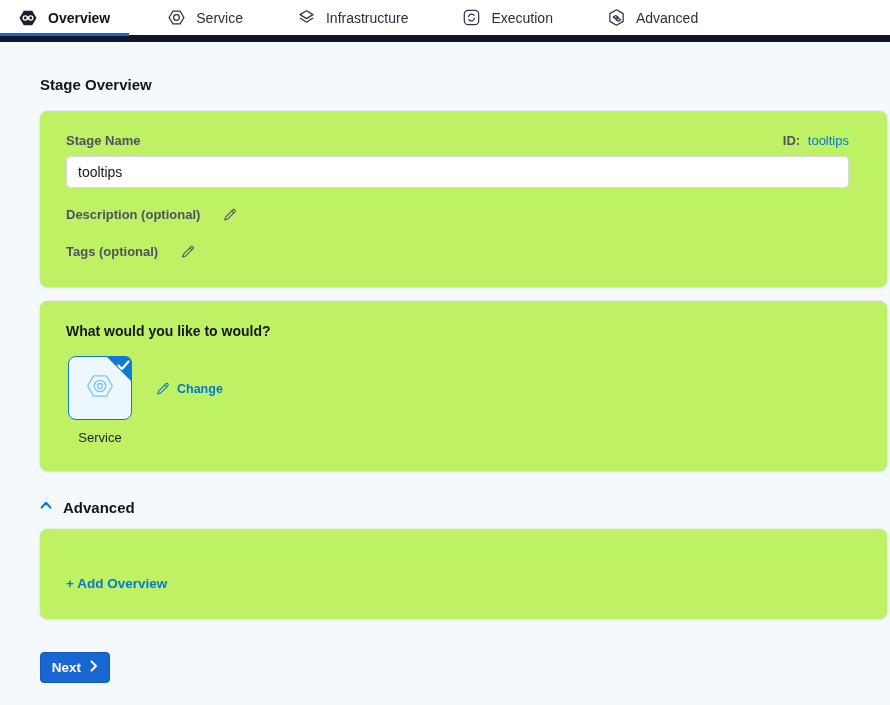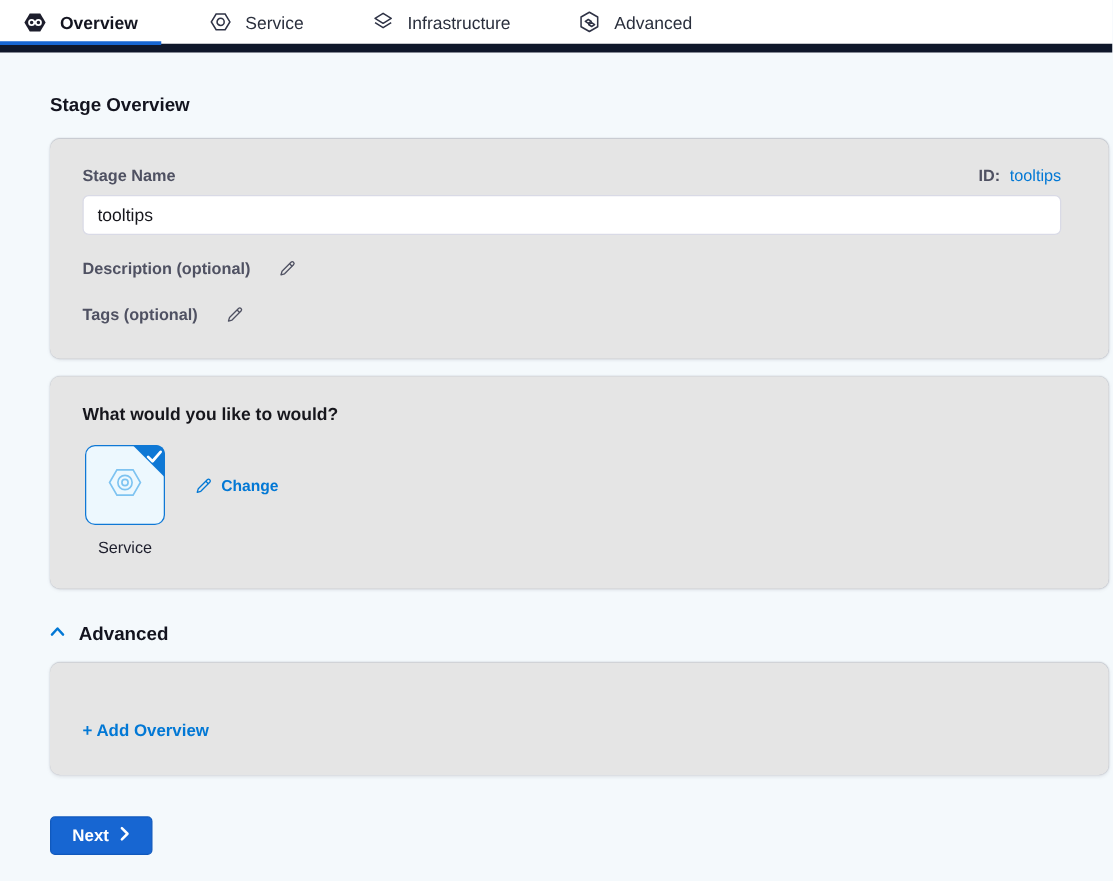--- a/index.html
+++ b/index.html
@@ -23,21 +23,21 @@
   .tab.active { font-weight:bold; color:#13141f; padding-left:18px; padding-right:19px; }
   .tab.active::after {
     content:""; position:absolute; left:0; right:0; bottom:-1px; height:3px;
     background:#1766d2;
   }
   .tab svg { flex:0 0 auto; display:block; }
   
   .content { padding:34px 0 0 40px; }
   .page-title { font-size:15px; font-weight:bold; color:#13141f; margin:0 0 18px 0; }
   .card {
-    background:#e5e5e5; border-radius:8px; margin-right:3px;
+    background:#bef264; border-radius:8px; margin-right:3px;
     box-shadow:0 0 1px rgba(40,41,61,.28), 0 1px 3px rgba(96,97,112,.14);
   }
   .card1 { padding:22px 38px 28px 26px; }
   .name-row { display:flex; justify-content:space-between; align-items:baseline; }
   .field-label { font-size:13px; font-weight:600; color:#4f5162; }
   .id-wrap { font-size:13px;padding-left:28px; }
   .id-label { color:#4f5162; font-weight:600; }
   .id-value { color:#0278d5; cursor:pointer; margin-left:4px; }
   .stage-name-input {
     width:100%; height:32px; margin-top:8px;
@@ -72,21 +72,21 @@
   .advanced-header {
     display:flex; align-items:center; gap:9px;
     margin:27px 0 13px -2px; cursor:pointer;
   }
   .advanced-title { font-size:15px; font-weight:bold; color:#13141f; }
   .card3 { padding:25px 38px 28px 26px; }
   .vars-title { font-size:14px; font-weight:bold; color:#16161c; margin:0; }
   .add-variable { margin-top:22px; font-size:13.5px; font-weight:bold; color:#0278d5; cursor:pointer; }
   
   .next-btn {
-    margin-top:33px; width:82px; height:31px;
+    margin-top:33px; width:70px; height:31px;
     background:#1766d2; border:1px solid #1059bd; border-radius:4px;
     color:#ffffff; font-size:13.5px; font-weight:bold;
     font-family:"Liberation Sans", sans-serif;
     display:flex; align-items:center; justify-content:center; gap:9px; cursor:pointer;
   }
 </style>
 </head>
 <body>
 
 <header class="tabbar">
@@ -110,20 +110,30 @@
     <span>Service</span>
   </div>
   <div class="tab">
     <span>
       <svg width="19" height="19" viewBox="0 0 20 20" fill="none" stroke="#2f3346" stroke-width="1.3" stroke-linejoin="round">
         <path d="M10 2.8 L16.8 7 L10 11.2 L3.2 7 Z"></path>
         <path d="M3.2 10.6 L10 14.9 L16.8 10.6"></path>
       </svg>
     </span>
     <span>Infrastructure</span>
+  </div>
+  <div class="tab">
+    <span>
+      <svg width="19" height="19" viewBox="0 0 20 20" fill="none" stroke="#2f3346" stroke-width="1.3" stroke-linecap="round">
+        <rect x="2.4" y="2.4" width="15.2" height="15.2" rx="4.2"></rect>
+        <path d="M6.9 9.2 a3.2 3.2 0 0 1 5.8 -1.4"></path>
+        <path d="M13.1 10.8 a3.2 3.2 0 0 1 -5.8 1.4"></path>
+      </svg>
+    </span>
+    <span>Execution</span>
   </div>
   <div class="tab">
     <span>
       <svg width="19" height="19" viewBox="0 0 20 20" fill="none" stroke="#2f3346" stroke-width="1.3" stroke-linejoin="round">
         <path d="M10 1.9 L17 5.9 V14.1 L10 18.1 L3 14.1 V5.9 Z"></path>
         <path d="M6.6 9.6 L9.1 11.2 L11.6 9.6 L9.1 8 Z"></path>
         <path d="M9.4 12.3 L11.9 13.9 L14.4 12.3 L11.9 10.7 Z"></path>
       </svg>
     </span>
     <span>Advanced</span>

